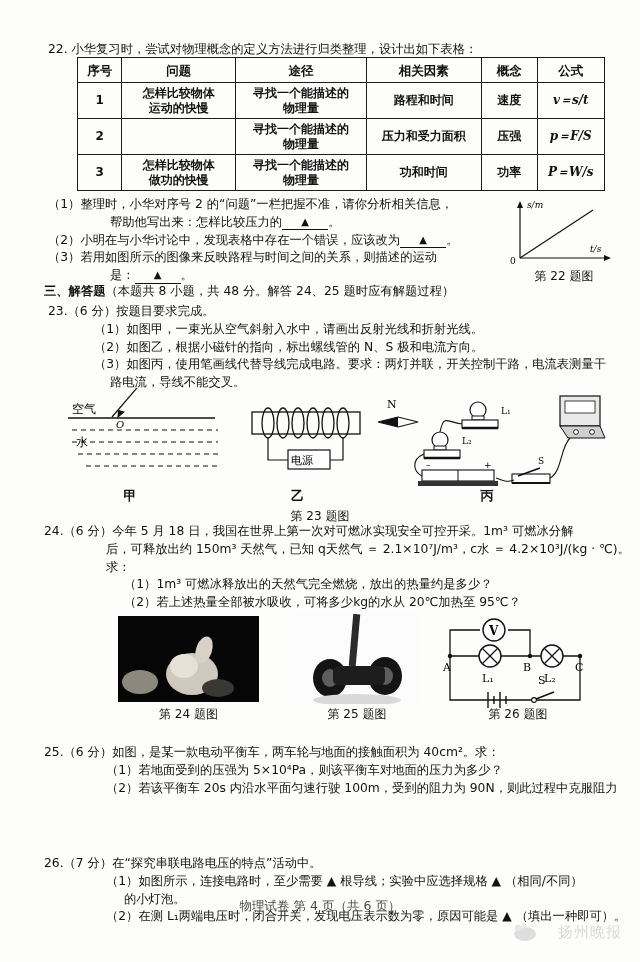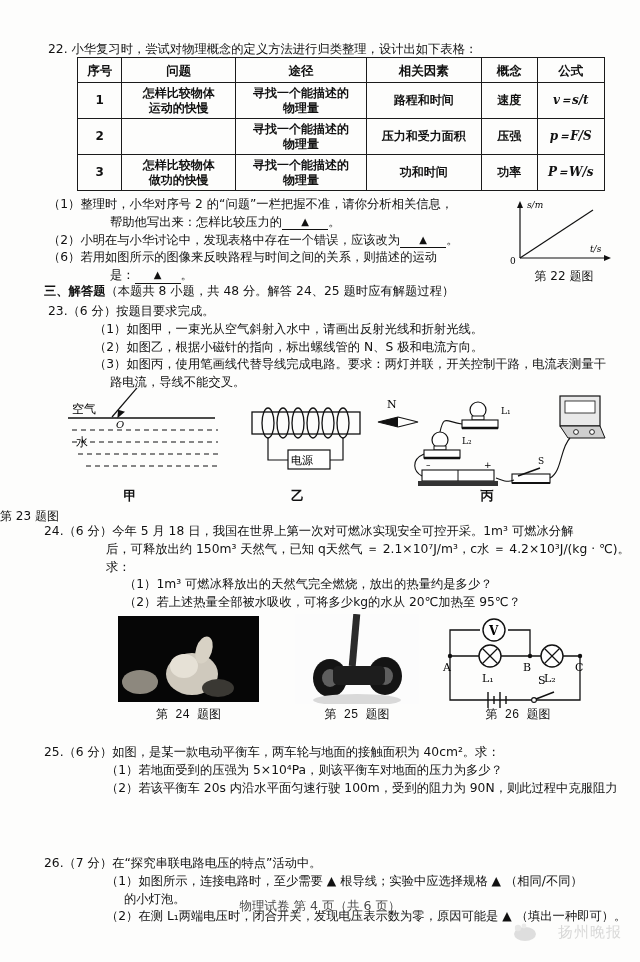--- a/index.html
+++ b/index.html
@@ -49,31 +49,31 @@
   #q22-fig .cap{position:absolute;left:0;top:72px;width:132px;text-align:center;font-size:12px;}
 
   
   #sec3{position:absolute;left:44px;top:283px;width:580px;font-weight:700;}
   #sec3 .normal{font-weight:400;}
 
   
   #q23{position:absolute;left:48px;top:303px;width:580px;}
   #q23-figs{position:absolute;left:40px;top:388px;width:570px;height:120px;}
   .fig-label{text-align:center;font-size:13px;font-weight:600;}
-  #q23-cap{position:absolute;left:0;top:508px;width:640px;font-size:12px;}
+  #q23-cap{position:absolute;left:0;top:508px;width:640px;text-align:center;font-size:12px;}
 
   
   #q24{position:absolute;left:44px;top:523px;width:592px;}
 
   
   #photos{position:absolute;left:0;top:616px;width:640px;height:108px;}
   #ph24{position:absolute;left:118px;top:0px;width:141px;height:86px;background:#0a0a0a;overflow:hidden;}
   #ph25{position:absolute;left:295px;top:-2px;width:124px;height:90px;background:#fff;overflow:hidden;}
   #ph26{position:absolute;left:430px;top:-4px;width:172px;height:96px;}
-  .phcap{position:absolute;top:90px;font-size:12px;text-align:center;font-family:Liberation Mono, monospace;}
+  .phcap{position:absolute;top:90px;font-size:12px;text-align:center;}
 
   
   #q25{position:absolute;left:44px;top:744px;width:592px;}
   #q26{position:absolute;left:44px;top:819px;width:592px;margin-top:36px;}
 
   
   #footer{position:absolute;left:0;top:898px;width:640px;text-align:center;font-size:12.5px;color:#4a4a4a;}
   #watermark{position:absolute;left:512px;top:916px;width:120px;height:32px;opacity:.30;
              display:flex;align-items:center;gap:20px;}
   #watermark .wm-text{font-size:15px;color:#888;letter-spacing:1px;}
@@ -130,21 +130,21 @@
   </table>
 
   <div id="q22-subs">
     <span class="q-line">（1）整理时，小华对序号 2 的“问题”一栏把握不准，请你分析相关信息，</span>
     <span class="q-line indent2">
       <span>帮助他写出来：怎样比较压力的</span><span class="blank tri">▲</span>。
     </span>
     <span class="q-line">
       <span>（2）小明在与小华讨论中，发现表格中存在一个错误，应该改为</span><span class="blank tri">▲</span>。
     </span>
-    <span class="q-line">（6）若用如图所示的图像来反映路程与时间之间的关系，则描述的运动</span>
+    <span class="q-line">（3）若用如图所示的图像来反映路程与时间之间的关系，则描述的运动</span>
     <span class="q-line indent2">
       <span>是：</span><span class="blank tri">▲</span>。
     </span>
   </div>
 
   <div id="q22-fig">
     <svg width="132" height="74" viewBox="0 0 132 74">
 
       <line x1="22" y1="62" x2="22" y2="10" stroke="#111" stroke-width="1.2"></line>
       <polygon points="22,5 19,12 25,12" fill="#111"></polygon>

